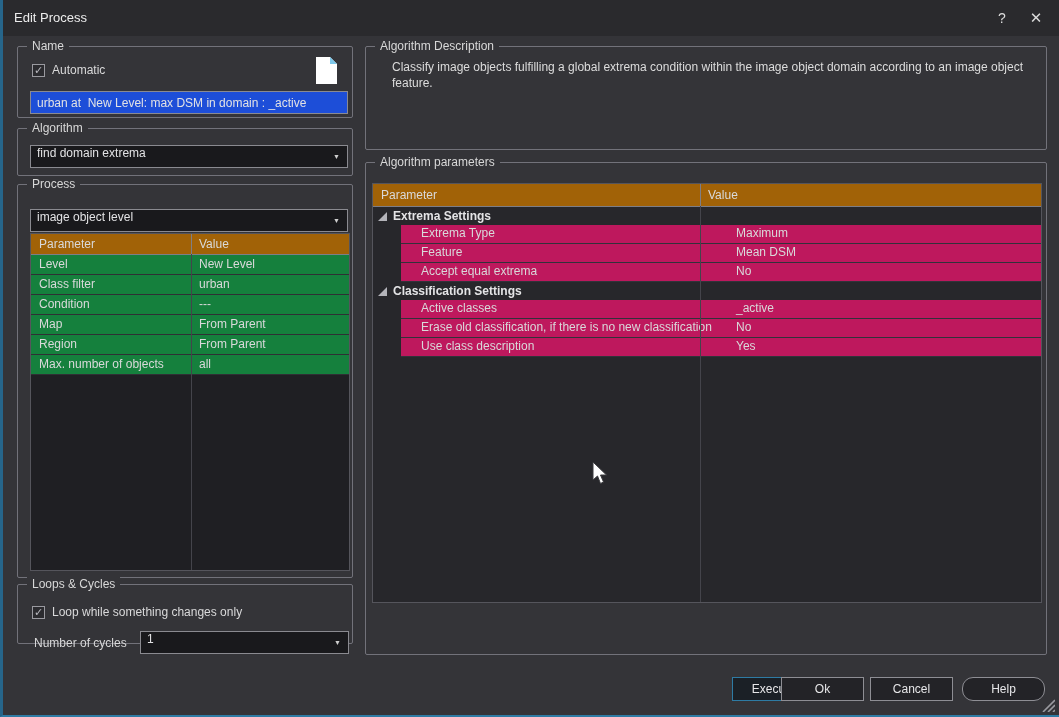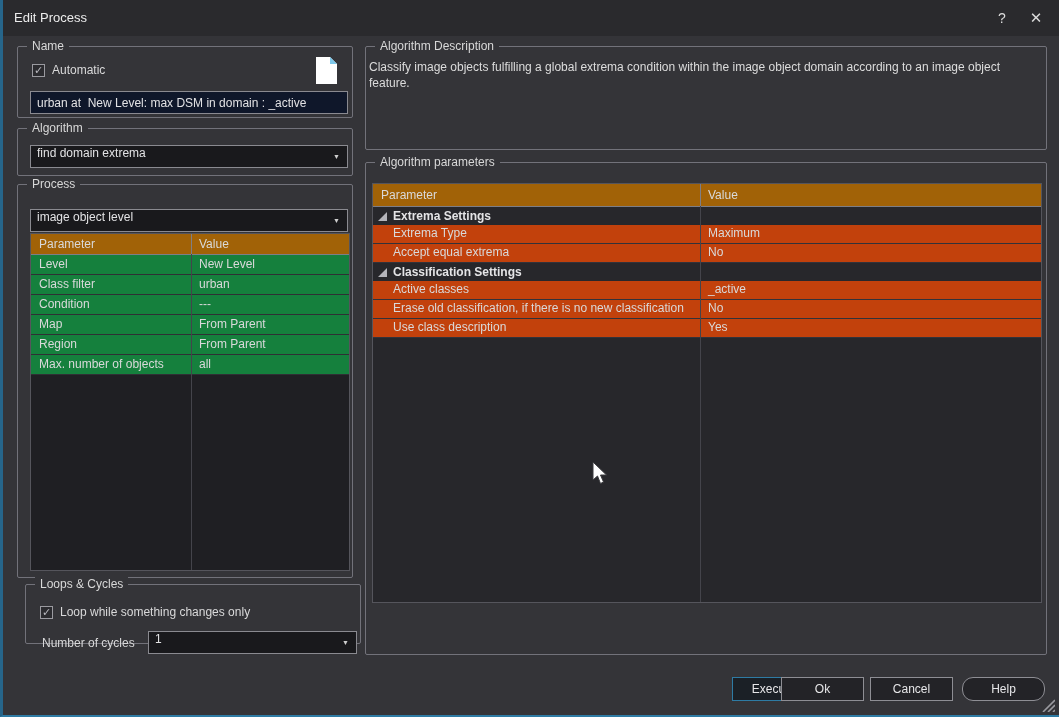--- a/index.html
+++ b/index.html
@@ -17,21 +17,21 @@
     color:#dcdcdc;font-size:14px;cursor:default;}
   .tb-help{right:46px;}
   .tb-close{right:12px;font-size:15px;}
   
   .group{position:absolute;border:1px solid #72727a;border-radius:2px;box-sizing:border-box;}
   .glabel{position:absolute;top:-8px;left:9px;background:#343438;padding:0 5px;color:#d8d8d8;white-space:nowrap;}
   
   .check-row{position:absolute;display:flex;align-items:center;gap:7px;}
   .cb{width:13px;height:13px;background:#2b2b2f;border:1px solid #9a9aa0;box-sizing:border-box;
       display:inline-flex;align-items:center;justify-content:center;color:#b9b9bf;font-size:11px;line-height:11px;}
-  .text-input{position:absolute;background:#0f172a;border:1px solid #8a8a90;color:#e2e2e4;
+  .text-input{position:absolute;background:#1d4ed8;border:1px solid #8a8a90;color:#e2e2e4;
       font-family:inherit;font-size:12px;padding:0 6px;box-sizing:border-box;height:23px;white-space:pre;}
   .combo{position:absolute;background:#19191c;border:1px solid #8a8a90;height:23px;box-sizing:border-box;
       display:flex;align-items:flex-start;padding:0 6px;color:#e2e2e4;}
   .combo-arrow{position:absolute;right:7px;top:7px;font-size:7px;color:#cfcfcf;}
   
   .table{position:absolute;background:#1f1f23;border:1px solid #55555c;box-sizing:border-box;}
   .t-head{position:relative;height:20px;line-height:20px;background:#a16207;border-bottom:1px solid #7e7e86;color:#d9d9da;text-align:center;}
   .t-head .h0{position:absolute;left:8px;}
   .t-row{position:relative;height:19px;line-height:18px;background:#15803d;border-bottom:1px solid #2f2f34;}
   .t-row .c0{position:absolute;left:8px;white-space:nowrap;}
@@ -39,28 +39,28 @@
   .vline-head{position:absolute;top:0;height:20px;width:1px;background:#7e7e86;}
   
   .domain-table{left:12px;top:48px;width:320px;height:338px;}
   .domain-table .vpos{left:160px;}
   .domain-table .cv{position:absolute;left:168px;white-space:nowrap;}
   
   .params-table{left:6px;top:20px;width:670px;height:420px;background:#27272b;}
   .params-table .t-head{height:22px;line-height:22px;}
   .params-table .vpos{left:327px;}
   .params-table .cv{position:absolute;left:335px;white-space:nowrap;}
-  .p-row{position:relative;height:18px;line-height:17px;background:#c2410c;border-bottom:1px solid #32323a;}
+  .p-row{position:relative;height:18px;line-height:17px;background:#be185d;border-bottom:1px solid #32323a;margin-left:28px;}
   .p-row .c0{position:absolute;left:20px;white-space:nowrap;}
   .sec-row{position:relative;height:18px;line-height:18px;background:#27272b;font-weight:bold;color:#e4e4e6;}
   .sec-row .c0{position:absolute;left:20px;white-space:nowrap;}
   .expander{position:absolute;left:5px;top:5px;width:0;height:0;
       border-left:9px solid transparent;border-bottom:9px solid #b4b4ba;}
   
-  .desc-text{position:absolute;left:3px;top:12px;right:12px;line-height:16px;color:#dcdcdc;}
+  .desc-text{position:absolute;left:26px;top:12px;right:12px;line-height:16px;color:#dcdcdc;}
   
   .btn{position:absolute;width:83px;height:24px;background:#232327;border:1px solid #8e8e94;
       color:#e6e6e8;font-family:inherit;font-size:12px;display:flex;align-items:center;justify-content:center;
       box-sizing:border-box;padding:0;}
   .btn-primary{border:1px solid #2e7ba4;background:#1b2026;margin-left:43px;}
   
   .doc-icon{position:absolute;right:14px;top:9px;}
   .cursor{position:absolute;left:589px;top:461px;pointer-events:none;}
   .grip{position:absolute;right:4px;bottom:3px;}
 </style>
@@ -131,21 +131,21 @@
       </div>
       <div class="t-row">
         <span class="c0">Max. number of objects</span>
         <span class="cv">all</span>
       </div>
       <div class="vline vpos" style="top:20px;"></div>
       <div class="vline-head vpos"></div>
     </div>
   </div>
 
-  <div class="group" style="left:22px;top:584px;width:336px;height:60px;">
+  <div class="group" style="left:14px;top:584px;width:336px;height:60px;">
     <span class="glabel">Loops &amp; Cycles</span>
     <label class="check-row" style="left:14px;top:20px;">
       <span class="cb">
           <span>✓</span>
         </span>
       <span>Loop while something changes only</span>
     </label>
     <span style="position:absolute;left:16px;top:51px;">Number of cycles</span>
     <div class="combo" style="left:122px;top:46px;width:209px;">
       <span>1</span>
@@ -168,20 +168,24 @@
 
       <div class="sec-row">
         <span class="expander"></span>
         <span class="c0">Extrema Settings</span>
       </div>
       <div class="p-row">
         <span class="c0">Extrema Type</span>
         <span class="cv">Maximum</span>
       </div>
       <div class="p-row">
+        <span class="c0">Feature</span>
+        <span class="cv">Mean DSM</span>
+      </div>
+      <div class="p-row">
         <span class="c0">Accept equal extrema</span>
         <span class="cv">No</span>
       </div>
 
       <div class="sec-row">
         <span class="expander"></span>
         <span class="c0">Classification Settings</span>
       </div>
       <div class="p-row">
         <span class="c0">Active classes</span>

